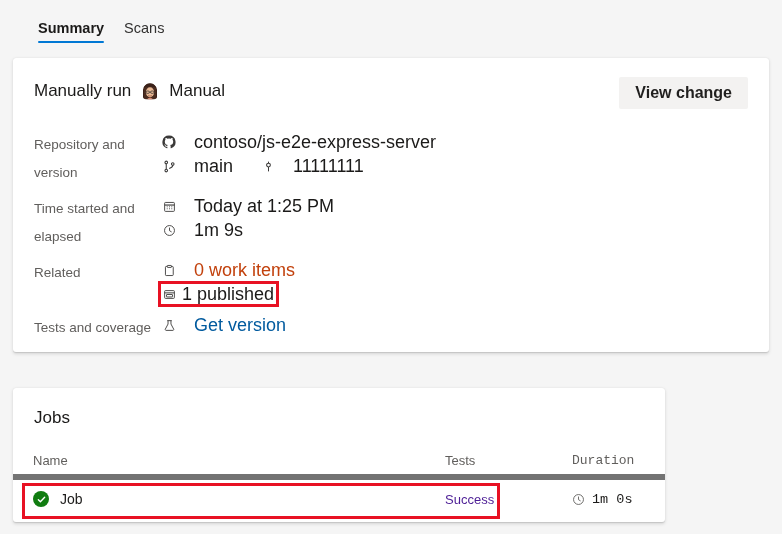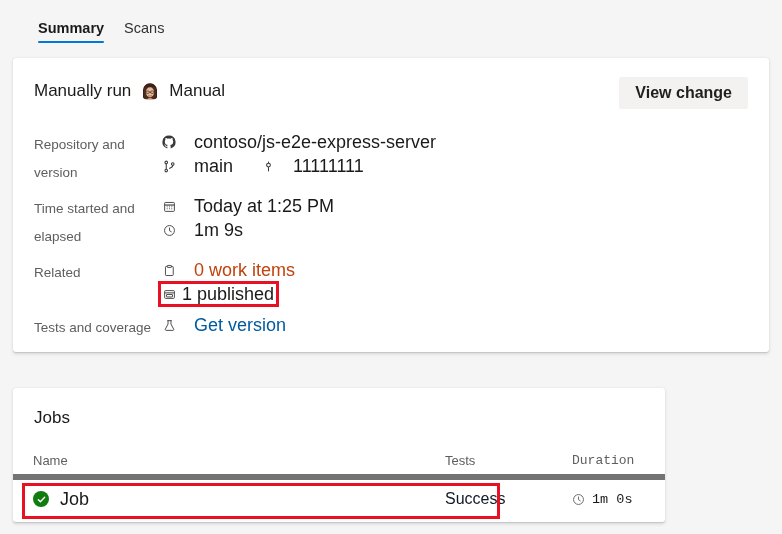--- a/index.html
+++ b/index.html
@@ -204,27 +204,27 @@
   .jrow.head .cell {
     font-size: 13px;
     color: #605e5c;
   }
   .jrow.body { height: 38px; }
   .cell-name {
     flex: 0 0 412px;
     display: flex;
     align-items: center;
     gap: 11px;
-    font-size: 18px;
+    font-size: 14px;
     color: #1b1a19;
   }
   .cell-status {
     flex: 0 0 127px;
-    font-size: 16px;
-    color: #0f172a;
+    font-size: 13px;
+    color: #4c1d95;
   }
   .cell-duration {
     flex: 1 1 auto;
     font-size: 13.5px;
     color: #1b1a19;
     display: flex;
     align-items: center;
     gap: 7px;
     font-family: Liberation Mono, monospace;
   }

